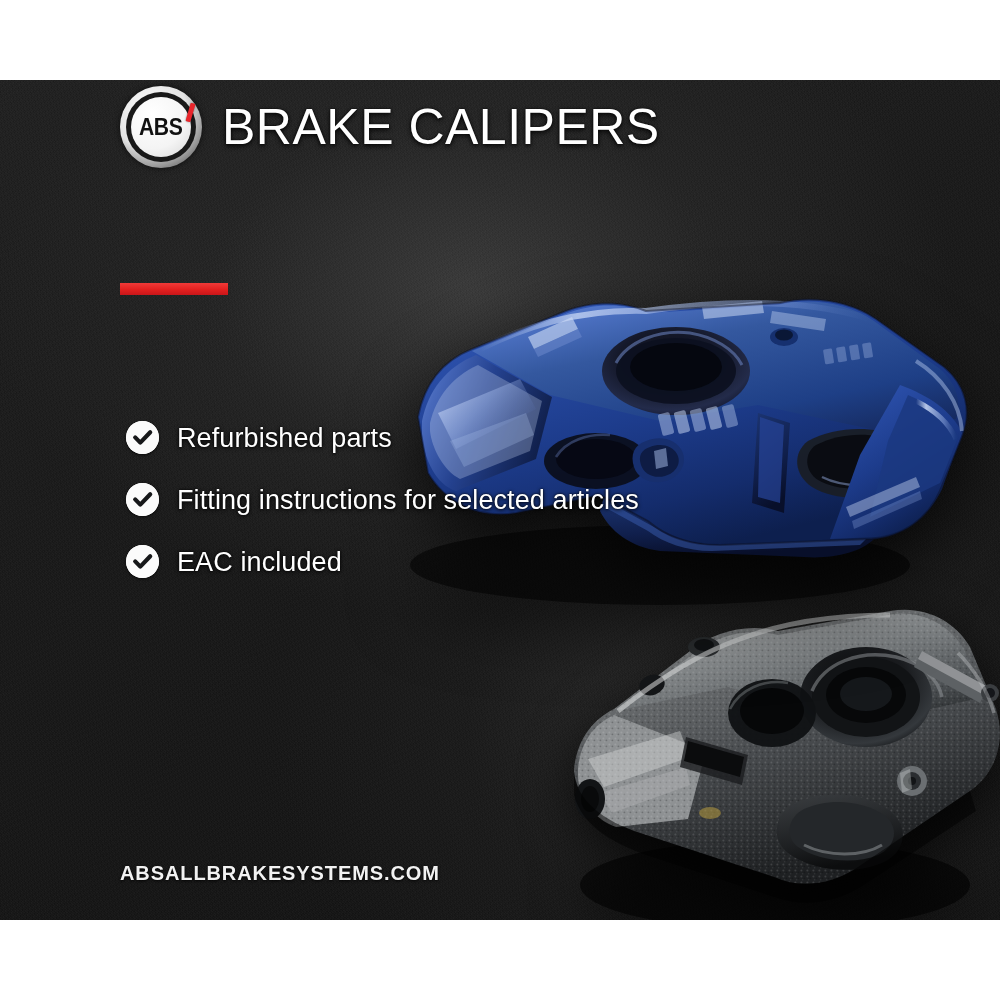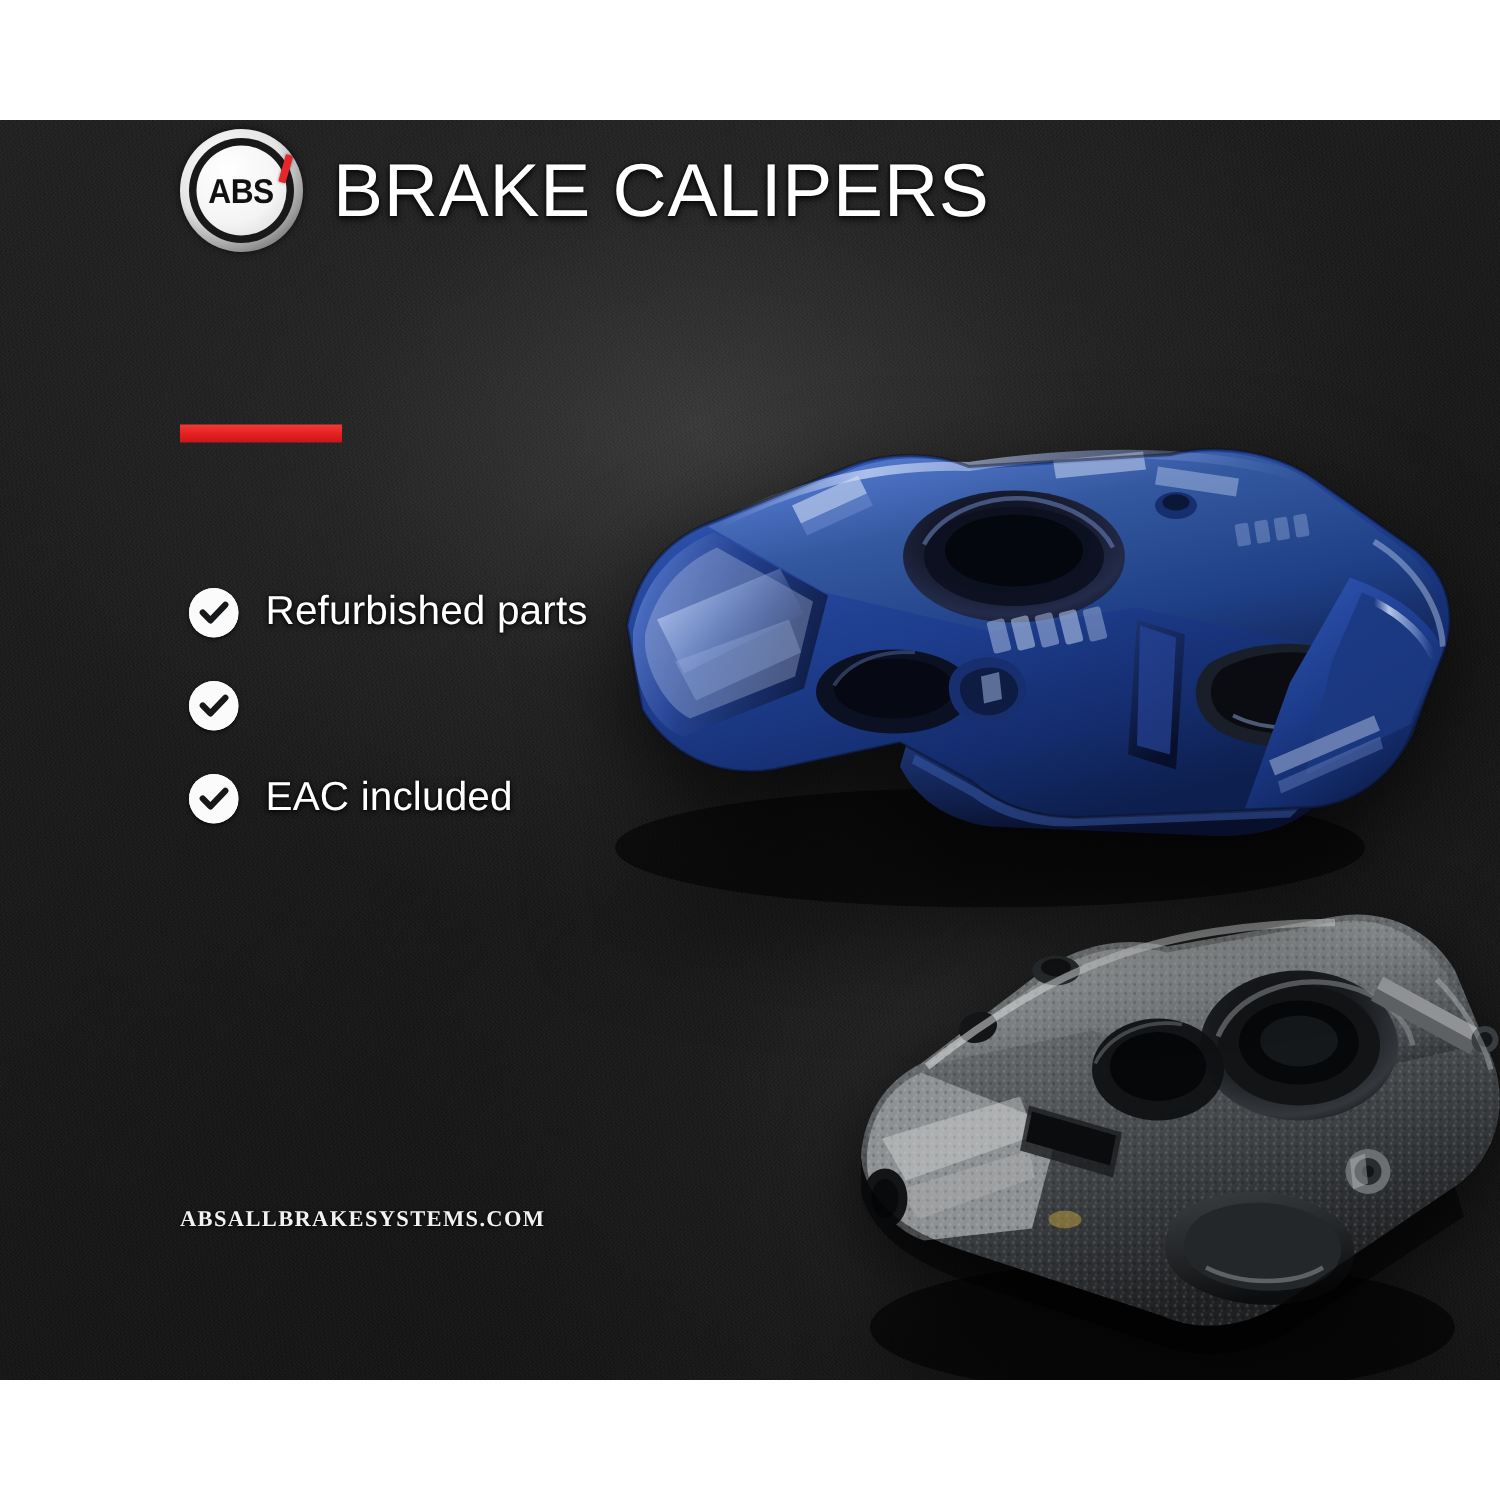--- a/index.html
+++ b/index.html
@@ -115,21 +115,21 @@
   }
 
   
   #features {
     position: absolute;
     left: 126px; top: 392px;
     z-index: 30;
   }
   .feature {
     display: flex;
-    align-items: flex-start;
+    align-items: flex-end;
     gap: 18px;
     height: 62px;
   }
   .check {
     position: relative;
     width: 33px; height: 33px;
     flex: 0 0 auto;
     border-radius: 50%;
     background: #fbfbfb;
     box-shadow: 0 1px 3px rgba(0,0,0,.75);
@@ -141,23 +141,23 @@
     font-weight: normal;
     color: #ffffff;
     white-space: nowrap;
     letter-spacing: 0.1px;
     text-shadow: 0 1px 4px rgba(0,0,0,.95), 0 0 2px rgba(0,0,0,.85);
   }
 
   
   #footer-url {
     position: absolute;
-    left: 120px; top: 805px;
-    font-family: Liberation Serif, serif;
-    font-size: 15px;
+    left: 120px; top: 862px;
+    font-family: Liberation Sans, sans-serif;
+    font-size: 20px;
     font-weight: bold;
     letter-spacing: 0.9px;
     color: #f2f2f2;
     z-index: 30;
     text-shadow: 0 1px 3px rgba(0,0,0,.9);
   }
 
   
   #blue-caliper {
     position: absolute;
@@ -465,20 +465,21 @@
 
 
 
     <div class="feature">
       <span class="check">
         <svg width="33" height="33" viewBox="0 0 33 33" xmlns="http://www.w3.org/2000/svg">
           <circle cx="16.5" cy="16.5" r="16.5" fill="#fbfbfb"></circle>
           <path d="M9.2 16.4 L14.3 21.6 L24.2 11.2" stroke="#17181a" stroke-width="4.2" fill="none" stroke-linecap="round" stroke-linejoin="round"></path>
         </svg>
       </span>
+      <span class="feature-label">Fitting instructions for selected articles</span>
     </div>
 
     <div class="feature">
       <span class="check">
         <svg width="33" height="33" viewBox="0 0 33 33" xmlns="http://www.w3.org/2000/svg">
           <circle cx="16.5" cy="16.5" r="16.5" fill="#fbfbfb"></circle>
           <path d="M9.2 16.4 L14.3 21.6 L24.2 11.2" stroke="#17181a" stroke-width="4.2" fill="none" stroke-linecap="round" stroke-linejoin="round"></path>
         </svg>
       </span>
       <span class="feature-label">EAC included</span>

